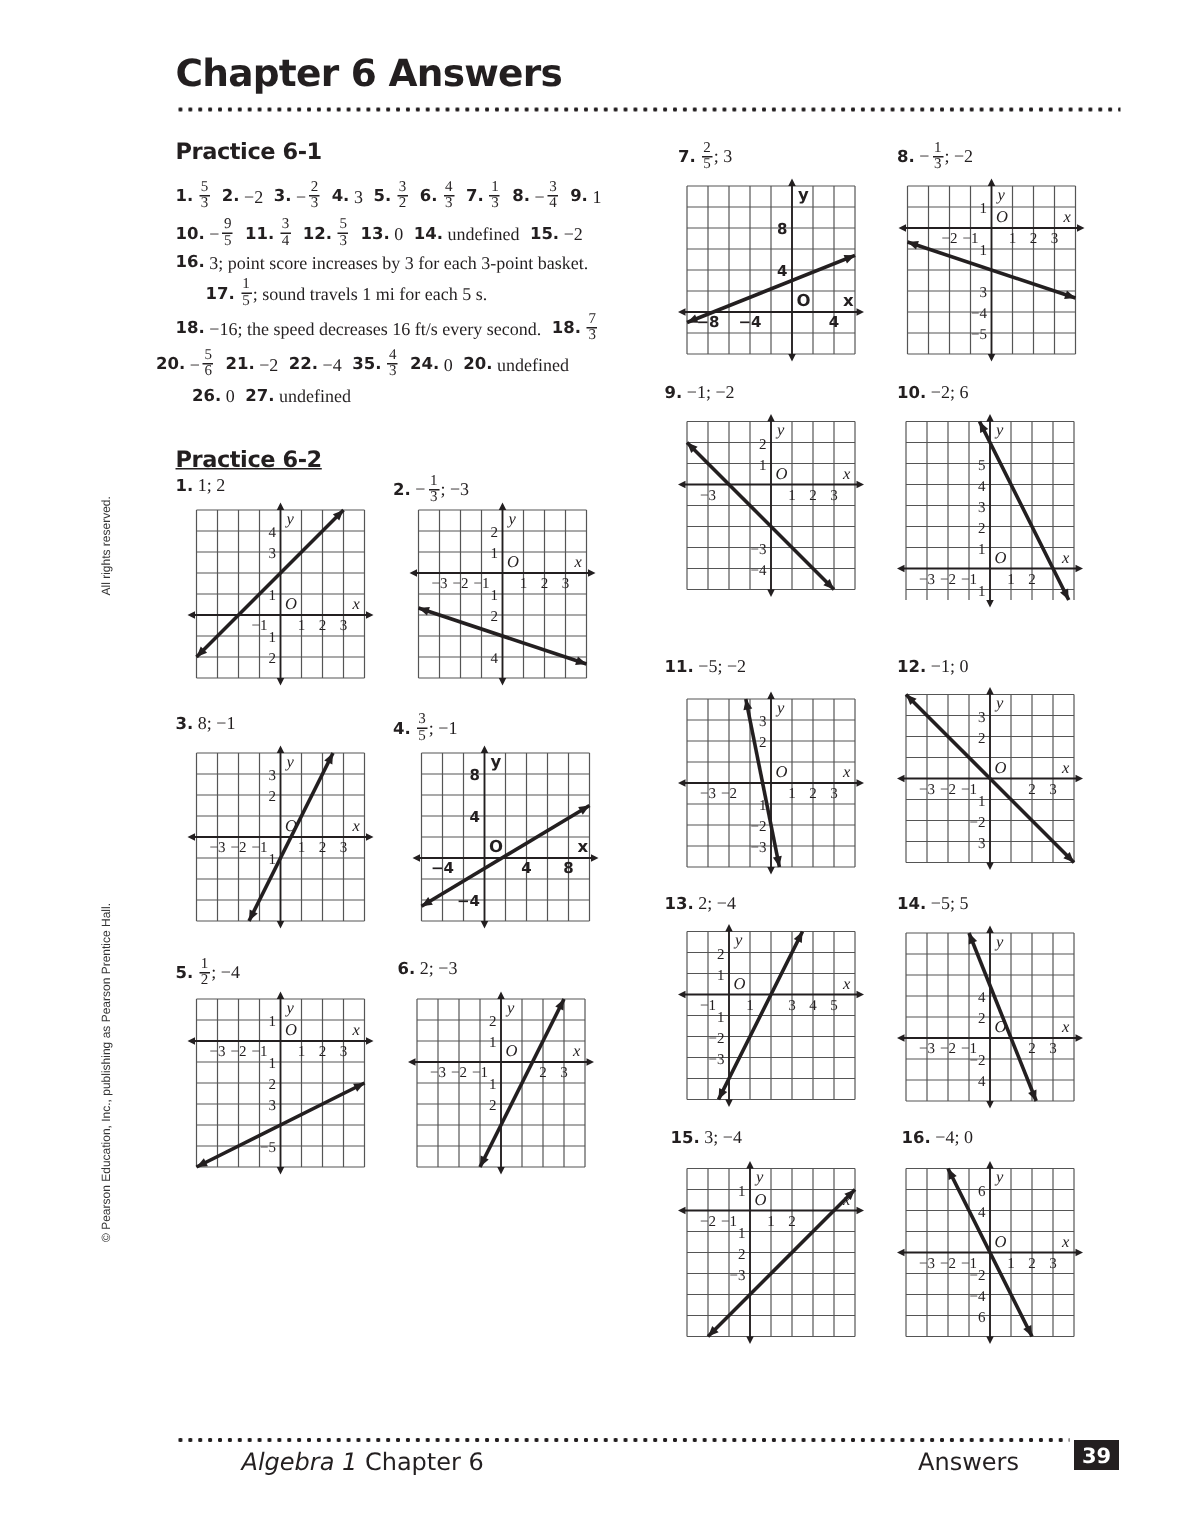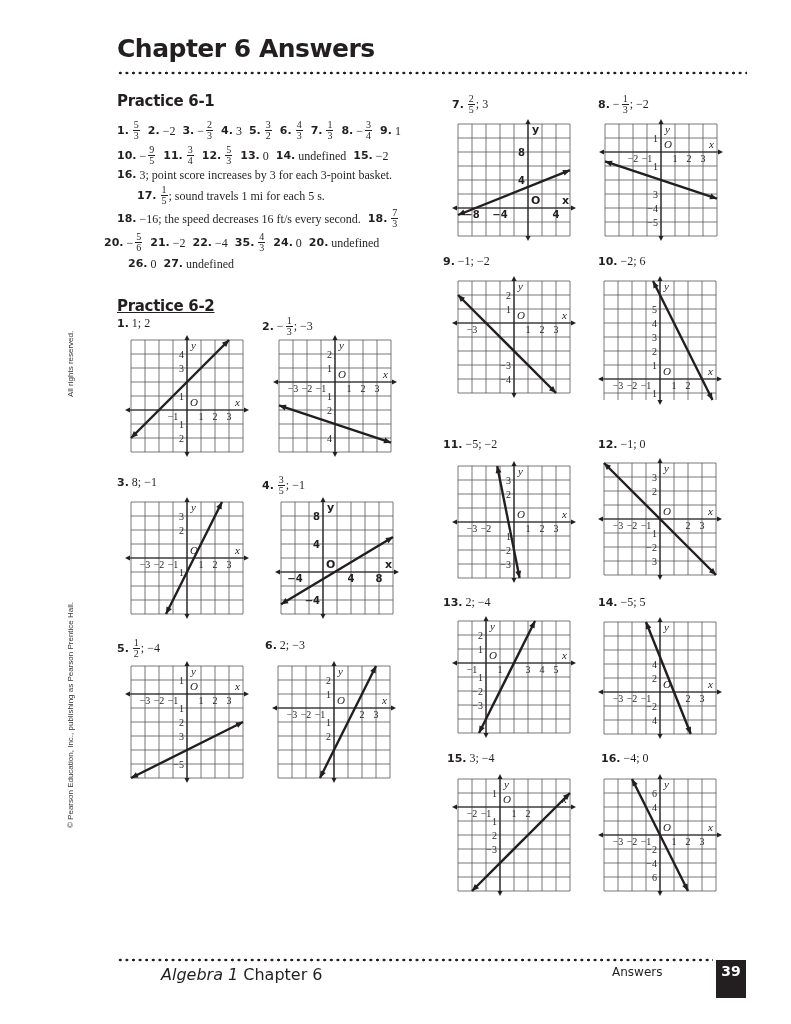--- a/index.html
+++ b/index.html
@@ -17,22 +17,22 @@
   .frac { display:inline-flex; flex-direction:column; align-items:center; vertical-align:middle;
           font-size:10px; line-height:10px; margin:0 1px; }
   .frac .num { border-bottom:1px solid #231f20; padding:0 1px; }
   .neg { margin-right:1px; }
   .glabel { position:absolute; font-size:12px; white-space:nowrap; display:flex; align-items:center; }
   svg.graph { position:absolute; overflow:visible; }
   .side { position:absolute; font-family:"Liberation Sans", sans-serif; font-size:8px;
           transform:rotate(-90deg); transform-origin:left top; white-space:nowrap; color:#333; }
   .foot-left { position:absolute; left:117px; top:965px; font-family:"DejaVu Sans", sans-serif; font-size:16px;margin-left:44px; }
   .foot-left i { font-style:italic; }
-  .foot-right { position:absolute; left:612px; top:965px; font-family:"DejaVu Sans", sans-serif; font-size:12px; }
-  .pagebox { position:absolute; left:716px; top:960px; width:30px; height:38px; background:#231f20; color:#fff;
+  .foot-right { position:absolute; left:612px; top:965px; font-family:"DejaVu Sans", sans-serif; font-size:16px; }
+  .pagebox { position:absolute; left:716px; top:960px; width:30px; height:20px; background:#231f20; color:#fff;
              font-family:"DejaVu Sans", sans-serif; font-weight:bold; font-size:14px; text-align:center; line-height:22px; }
 </style>
 </head>
 <body>
 
 <h1 class="title">Chapter 6 Answers</h1>
 <div class="dots" style="left:117px; top:71px; width:630px;"></div>
 
 <h2 class="sec" style="left:117px; top:92px;">Practice 6-1</h2>
 <div id="p61">

